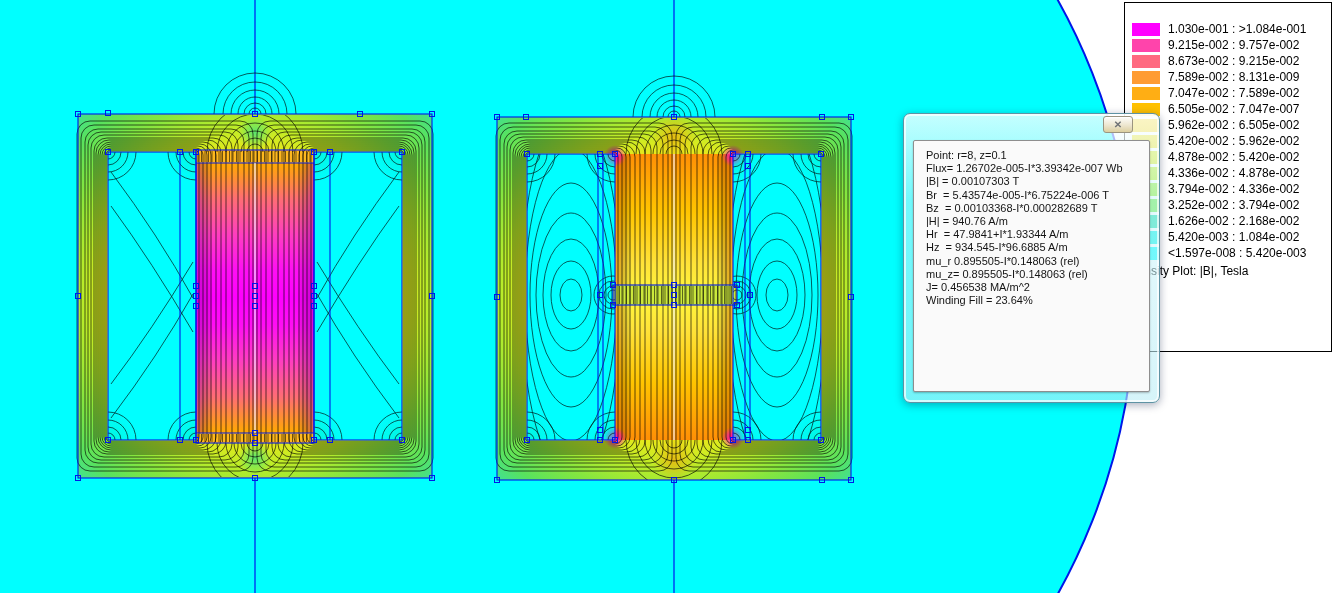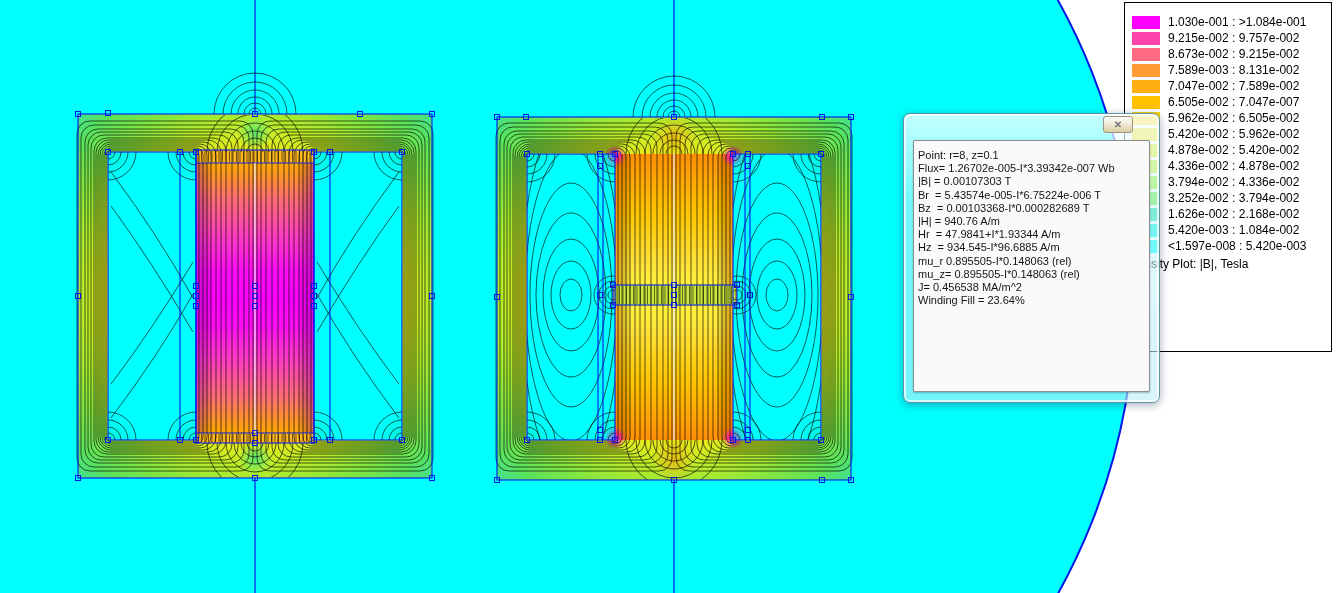--- a/index.html
+++ b/index.html
@@ -4,40 +4,40 @@
 <style>
   html,body{margin:0;padding:0;background:#ffffff;}
   .stage{position:relative;width:1336px;height:593px;overflow:hidden;background:#ffffff;
          font-family:"Liberation Sans",sans-serif;}
   .boundary-circle{position:absolute;left:-84px;top:-313px;width:1220px;height:1220px;
          border-radius:50%;background:#00FFFF;border:2px solid #0018E8;box-sizing:border-box;}
   #plot-svg{position:absolute;left:0;top:0;width:1336px;height:593px;}
 
   
   .legend{position:absolute;left:1124px;top:2px;width:208px;height:350px;background:#ffffff;
-          border:1px solid #000;box-sizing:border-box;padding-top:11px;}
+          border:1px solid #000;box-sizing:border-box;padding-top:18px;}
   .legend-row{display:flex;align-items:center;height:16px;}
   .legend-swatch{width:28px;height:13px;margin:0 8px 0 7px;flex:none;}
   .legend-label{font-size:12px;color:#000;white-space:nowrap;}
   .legend-caption{font-size:12px;color:#000;padding-left:4px;margin-top:3px;white-space:nowrap;}
 
   
   .dialog{position:absolute;left:903px;top:113px;width:257px;height:290px;border-radius:7px;
           background:linear-gradient(180deg,rgba(252,255,255,0.78),rgba(205,244,250,0.55) 30%,rgba(188,238,246,0.62));
           border:1px solid #5E93A4;box-sizing:border-box;
           box-shadow:0 2px 8px rgba(0,20,60,0.35), inset 0 0 0 2px rgba(255,255,255,0.70);}
   .dialog-titlebar{position:absolute;left:0;top:0;right:0;height:26px;}
   .dialog-close{position:absolute;top:2px;right:26px;width:30px;height:17px;border-radius:3px;
           background:linear-gradient(180deg,#FDFDFB,#EDE6CF 55%,#DCCFA0);
           border:1px solid #9A9480;color:#6F7276;font-weight:bold;font-size:10px;line-height:14px;
           text-align:center;padding:0;box-shadow:inset 0 1px 0 #fff;cursor:pointer;
           font-family:"Liberation Sans",sans-serif;}
   .dialog-panel{position:absolute;left:9px;right:9px;top:26px;bottom:10px;background:#FAFAFA;
           border:1px solid #8E8E8E;border-radius:2px;box-shadow:0 1px 2px rgba(0,0,0,0.25);overflow:hidden;}
-  .dialog-lines{padding:8px 4px 0 4px;}
+  .dialog-lines{padding:8px 4px 0 12px;}
   .dialog-line{font-size:11px;line-height:13.2px;color:#141414;white-space:pre;}
 </style>
 </head>
 <body>
 
 <div class="stage">
   <div class="boundary-circle"></div>
 
   <svg id="plot-svg" viewBox="0 0 1336 593">
       <defs>
@@ -592,21 +592,21 @@
         <div class="legend-row">
           <span class="legend-swatch" style="background: rgb(255, 68, 171);"></span>
           <span class="legend-label">9.215e-002 : 9.757e-002</span>
         </div>
         <div class="legend-row">
           <span class="legend-swatch" style="background: rgb(255, 106, 128);"></span>
           <span class="legend-label">8.673e-002 : 9.215e-002</span>
         </div>
         <div class="legend-row">
           <span class="legend-swatch" style="background: rgb(255, 156, 51);"></span>
-          <span class="legend-label">7.589e-003 : 8.131e-002</span>
+          <span class="legend-label">7.589e-002 : 8.131e-009</span>
         </div>
         <div class="legend-row">
           <span class="legend-swatch" style="background: rgb(255, 174, 20);"></span>
           <span class="legend-label">7.047e-002 : 7.589e-002</span>
         </div>
         <div class="legend-row">
           <span class="legend-swatch" style="background: rgb(255, 193, 0);"></span>
           <span class="legend-label">6.505e-002 : 7.047e-007</span>
         </div>
         <div class="legend-row">

